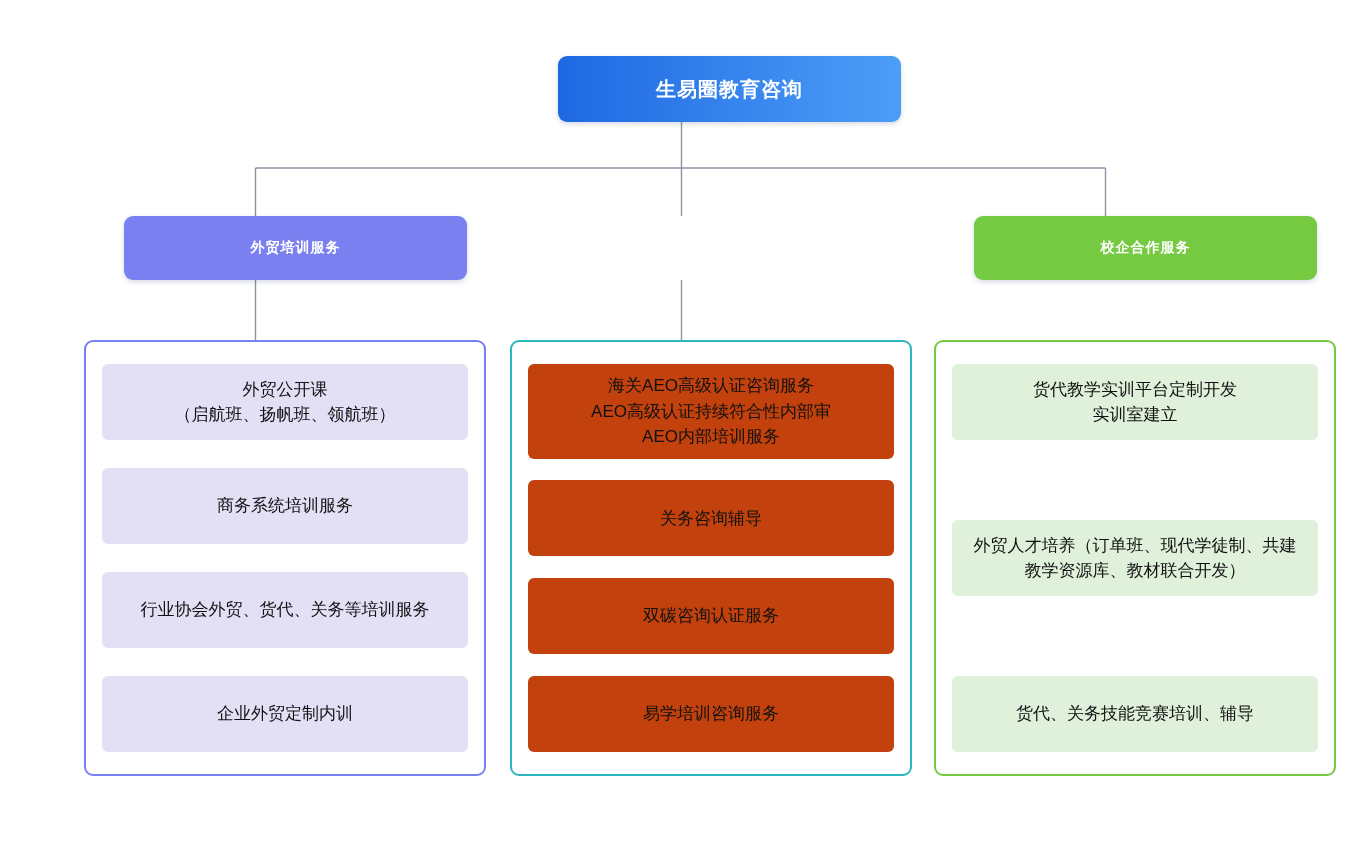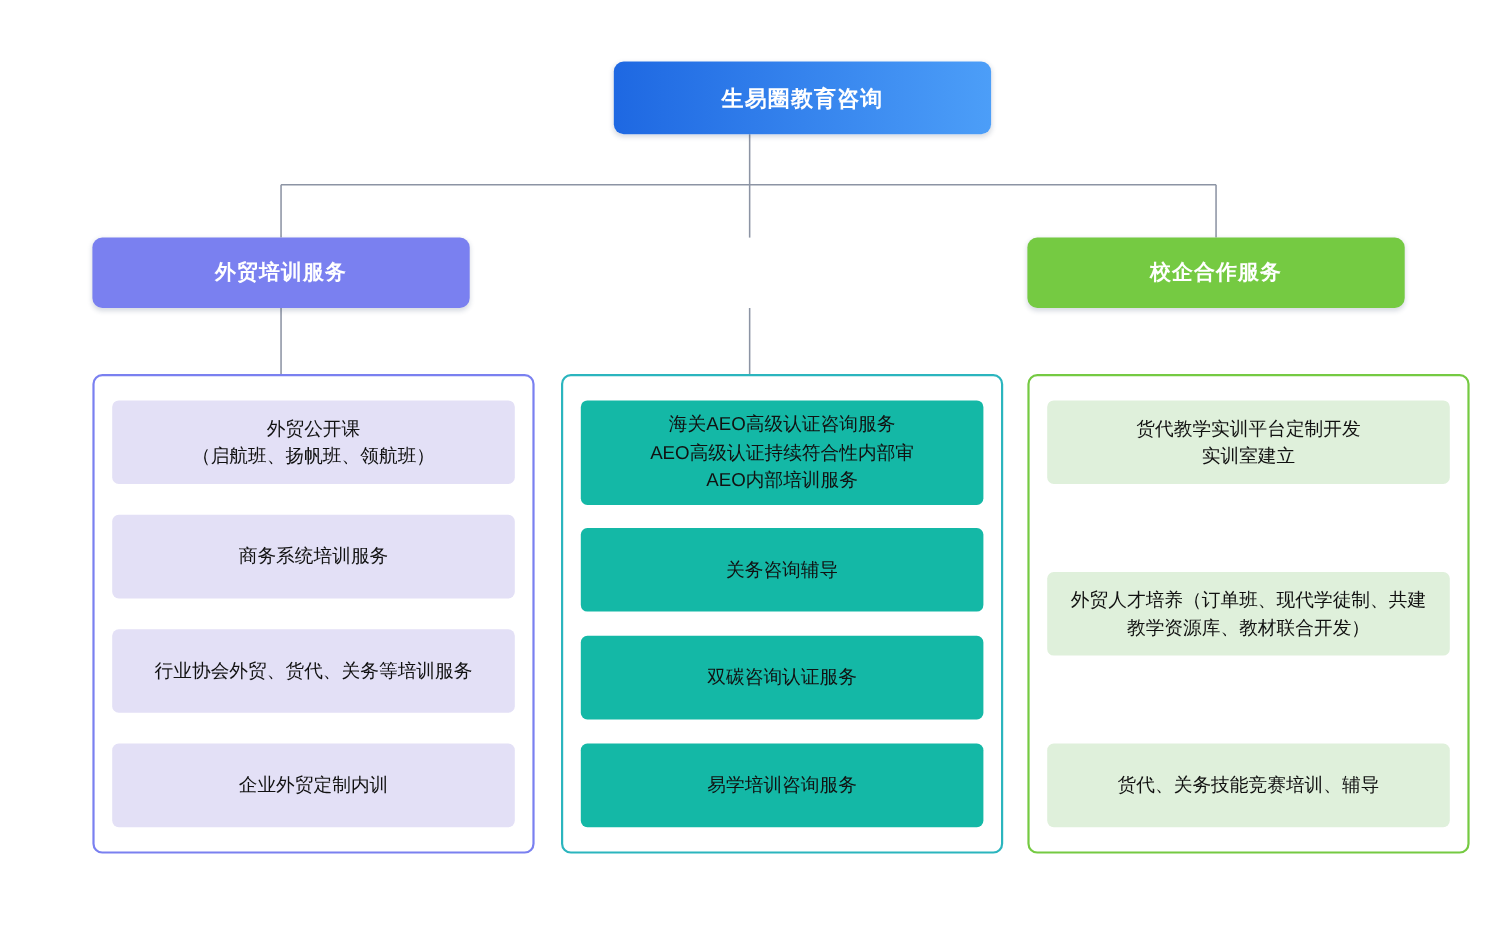--- a/index.html
+++ b/index.html
@@ -21,21 +21,21 @@
     box-shadow: 0 2px 5px rgba(30, 50, 90, 0.18);
     cursor: default;
   }
   .root-node {
     left: 510px; top: 56px; width: 343px; height: 66px;
     background: linear-gradient(90deg, #1E68E2, #4C9EF8);
     font-size: 20px; letter-spacing: 1px; margin-left: 48px;
   }
   .branch-header {
     top: 216px; width: 343px; height: 64px;
-    font-size: 19px; letter-spacing: 1px;
+    font-size: 14px; letter-spacing: 1px; margin-left: 40px;
   }
   .branch-header.b1 { left: 84px;  background: #7A80F0; }
   .branch-header.b2 { left: 510px; background: #27B2BC; }
   .branch-header.b3 { left: 934px; background: #75CA42; align-items: center; }
 
   .branch-container {
     position: absolute; top: 340px; width: 402px; height: 436px;
     background: #ffffff; border-radius: 9px;
     display: flex; flex-direction: column; justify-content: space-between;
     padding: 22px 16px;
@@ -48,21 +48,21 @@
     min-height: 76px;
     border-radius: 6px;
     display: flex; align-items: center; justify-content: center;
     text-align: center;
     font-size: 17px; line-height: 1.5; color: #111111;
     padding: 9px 14px;
     white-space: pre-line;
     cursor: default;
   }
   .b1 .leaf-item { background: #E3E0F6; }
-  .b2 .leaf-item { background: #14b8a6; }
+  .b2 .leaf-item { background: #c2410c; }
   .b3 .leaf-item { background: #DFF0DB; }
 </style>
 </head>
 <body>
 
 <div class="stage">
 
   <svg class="connectors" viewBox="0 0 1360 844" xmlns="http://www.w3.org/2000/svg" aria-hidden="true">
     <line x1="681.5" y1="122" x2="681.5" y2="168"></line>
     <line x1="255.5" y1="168" x2="1105.5" y2="168"></line>

